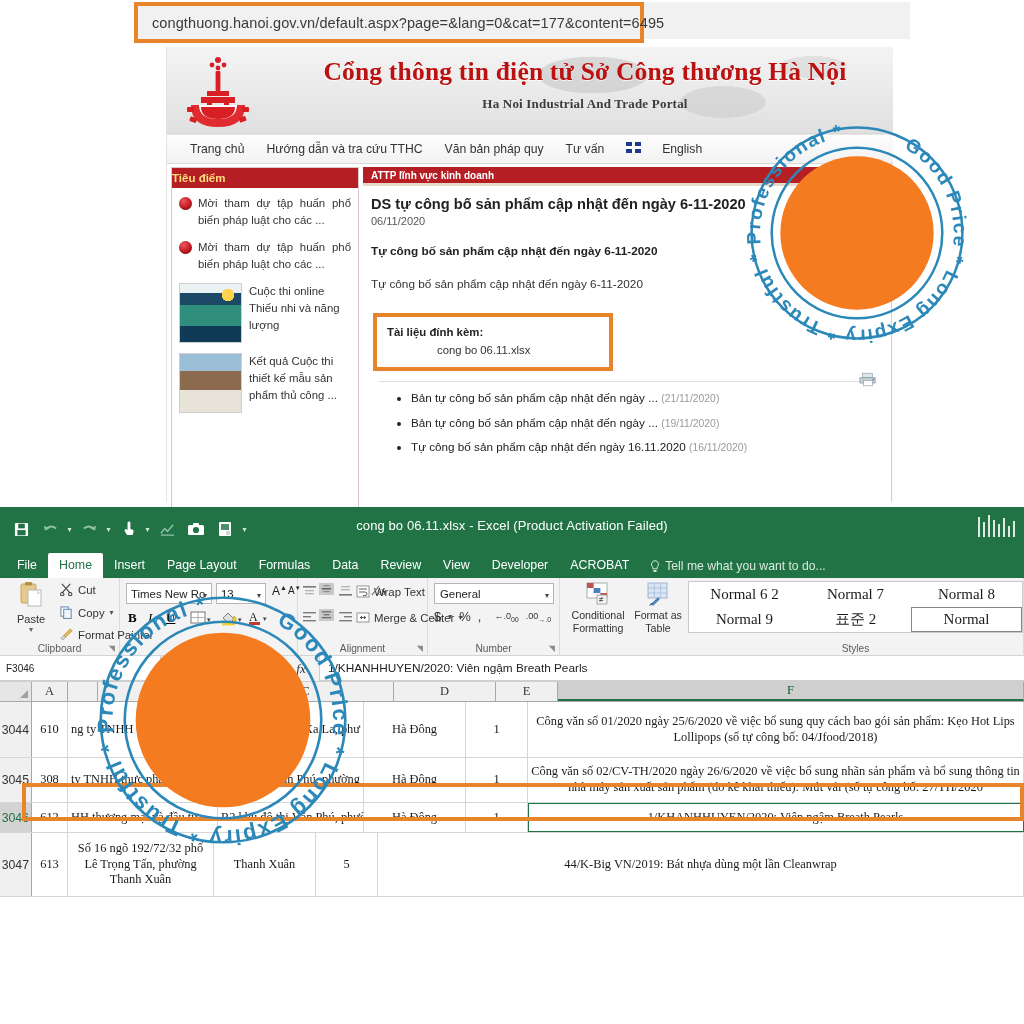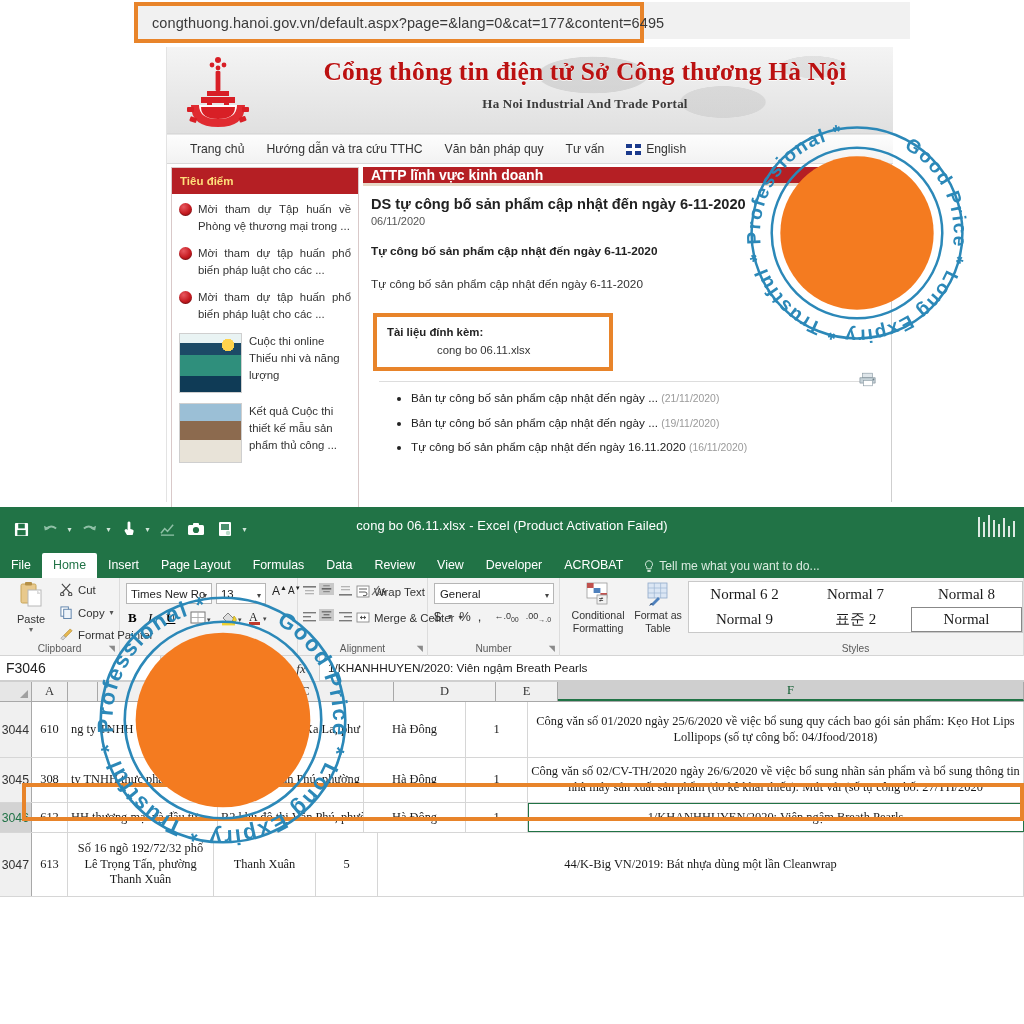--- a/index.html
+++ b/index.html
@@ -63,38 +63,38 @@
   }
 
   
   #navbar {
     position: absolute; left: 0; top: 87px; width: 726px; height: 30px;
     background: linear-gradient(180deg,#fdfdfd,#f2f2f2);
     border-top: 1px solid #e7e7e7; border-bottom: 1px solid #d9d9d9;
     display: flex; align-items: center; padding-left: 12px; gap: 0;
   }
   .nav-item { font-size: 12.2px; color: #333; padding: 0 11px; white-space: nowrap; cursor: pointer; }
-  .nav-item.with-flag { display: flex; align-items: center; gap: 5px; }
+  .nav-item.with-flag { display: flex; gap: 21px; }
   .flag-uk {
     display: inline-block; width: 15px; height: 11px;
     background:
       linear-gradient(0deg, transparent 40%, #fff 40%, #fff 60%, transparent 60%),
       linear-gradient(90deg, transparent 40%, #fff 40%, #fff 60%, transparent 60%),
       linear-gradient(0deg, transparent 44%, #cf1020 44%, #cf1020 56%, transparent 56%),
       linear-gradient(90deg, transparent 44%, #cf1020 44%, #cf1020 56%, transparent 56%),
       #1b3a8c;
     position: relative;
   }
 
   
   #content-row { position: absolute; left: 0; top: 120px; width: 726px; height: 382px; display: flex; }
   #left-col { width: 188px; margin-left: 4px; border: 1px solid #d9c9c9; background: #fff; }
   #left-head {
-    height: 26px; background: #b51f24; color: #ffdf7a; font-size: 11.5px; font-weight: bold;
-    display: flex; align-items: center; padding-left: 8px;
+    height: 20px; background: #b51f24; color: #ffdf7a; font-size: 11.5px; font-weight: bold;
+    display: flex; align-items: center; 
   }
   #left-body { padding: 7px 7px 0 7px; }
   .hl-item { display: flex; gap: 6px; margin-bottom: 11px; }
   .bullet-red {
     flex: 0 0 auto; width: 13px; height: 13px; border-radius: 50%;
     margin-top: 2px;
     background: radial-gradient(circle at 35% 30%, #e8585f 0%, #c51a20 55%, #8e0f14 100%);
     box-shadow: inset 0 -1px 1px rgba(0,0,0,.3);
   }
   .hl-text { font-size: 11.4px; color: #333; line-height: 1.45; text-align: justify; }
@@ -108,21 +108,21 @@
       linear-gradient(180deg,#e9f3f3 0 16%, #1c4a66 16% 36%, #2f8f7c 36% 72%, #0f3b56 72% 100%);
   }
   .thumb-b {
     background:
       linear-gradient(180deg,#9bbfd6 0 30%, #8c6a4e 30% 62%, #e8e3d8 62% 100%);
   }
   .thumb-text { font-size: 11.4px; color: #333; line-height: 1.5; }
 
   #right-col { flex: 1; margin-left: 4px; position: relative; }
   #right-head {
-    height: 19px; background: #b51f24; color: #fff; font-size: 14px; font-weight: bold;
+    height: 19px; background: #b51f24; color: #fff; font-size: 10px; font-weight: bold;
     display: flex; align-items: center; padding-left: 8px;
     border-bottom: 3px solid #e7d9c7;
   }
   #article { padding: 9px 12px 0 8px; }
   #art-title { font-size: 14.6px; font-weight: bold; color: #222; line-height: 1.25; }
   #art-date { font-size: 11px; color: #555; margin-top: 2px; }
   #art-sub { font-size: 11.8px; font-weight: bold; color: #222; margin-top: 17px; }
   #art-body { font-size: 11.8px; color: #333; margin-top: 19px; }
 
   #attach-box {
@@ -156,21 +156,21 @@
   #excel-titlebar { position: relative; height: 45px; background: #217346; }
   #qat { position: absolute; left: 8px; top: 10px; display: flex; align-items: center; gap: 3px; }
   .qat-btn { width: 26px; height: 24px; display: flex; align-items: center; justify-content: center; cursor: pointer; }
   .qat-caret { width: 7px; height: 24px; display:flex; align-items:center; justify-content:center; color: #cfe6d8; font-size: 8px; }
   #excel-title {
     position: absolute; left: 0; right: 0; top: 11px; text-align: center;
     font-size: 13px; color: #ffffff; letter-spacing: .1px;
   }
   #win-decor { position: absolute; right: 6px; top: 8px; width: 42px; height: 24px; }
 
-  #excel-tabs { height: 26px; background: #217346; display: flex; align-items: flex-end; }
+  #excel-tabs { height: 26px; background: #217346; display: flex; align-items: flex-end; padding-left: 6px; }
   .xtab {
     font-size: 12.4px; color: #ffffff; padding: 5px 11px 6px 11px; cursor: pointer; white-space: nowrap;
   }
   .xtab.active { background: #ffffff; color: #217346; font-weight: normal; border-radius: 2px 2px 0 0; }
   #tellme { display: flex; align-items: center; gap: 5px; font-size: 12.2px; color: #d7ead e; color:#d9eadf; padding: 5px 10px; white-space: nowrap; }
 
   #ribbon { height: 78px; background: #f3f3f3; border-bottom: 1px solid #d4d4d4; position: relative; display: flex; }
   .rgroup { position: relative; border-right: 1px solid #dcdcdc; height: 78px; }
   .rglabel { position: absolute; bottom: 2px; width: 100%; text-align: center; font-size: 10.2px; color: #5a5a5a; }
   .rgdiag { position: absolute; bottom: 3px; right: 4px; font-size: 8px; color: #8a8a8a; }
@@ -226,21 +226,21 @@
     position: absolute; left: 128px; top: 3px; right: 0; height: 52px;
     border: 1px solid #c9c9c9; background:#fff; display:grid;
     grid-template-columns: repeat(3, 1fr); grid-template-rows: 1fr 1fr;
     font-family: "Liberation Serif", serif; font-size: 15px; color:#1a1a1a;
   }
   .sty { display:flex; align-items:center; justify-content:center; cursor:pointer; }
   .sty.sel { border: 1px solid #888; background:#fff; }
 
   
   #fbar { height: 26px; background:#f3f3f3; border-bottom:1px solid #cfcfcf; display:flex; align-items:stretch; }
-  #namebox { width: 161px; background:#fff; border:1px solid #cfcfcf; border-left:none; border-top:none; display:flex; align-items:center; padding-left:6px; font-size:14px; color:#222; }
+  #namebox { width: 161px; background:#fff; border:1px solid #cfcfcf; border-left:none; border-top:none; display:flex; align-items:center; padding-left:6px; font-size:10px; color:#222; }
   #nb-gap { width: 122px; background:#e9e9e9; }
   #fx-cell { width: 36px; display:flex; align-items:center; justify-content:center; font-family:"Liberation Serif",serif; font-style:italic; font-size:13px; color:#333; }
   #fbar-input { flex:1; background:#fff; border:1px solid #cfcfcf; border-right:none; border-top:none; display:flex; align-items:center; padding-left:8px; font-size:11.8px; color:#222; }
 
   
   #grid { position: relative; height: 340px; background:#fff; }
   #colhead { display:flex; height: 20px; background:#f0f0f0; border-bottom:1px solid #a8a8a8; }
   #corner { width: 32px; background:#e6e6e6; border-right:1px solid #a8a8a8; position:relative; }
   #corner::after { content:""; position:absolute; right:3px; bottom:3px; width:0; height:0; border-left:8px solid transparent; border-bottom:8px solid #a0a0a0; }
   .ch {
@@ -329,24 +329,20 @@
       </div>
 
       <div id="content-row">
 
         <div id="left-col">
           <div id="left-head">Tiêu điểm</div>
           <div id="left-body">
 
             <div class="hl-item">
               <span class="bullet-red"></span>
-              <span class="hl-text">Mời tham dự Tập huấn về Phòng vệ thương mại trong ...</span>
-            </div>
-            <div class="hl-item">
-              <span class="bullet-red"></span>
               <span class="hl-text">Mời tham dự tập huấn phổ biến pháp luật cho các ...</span>
             </div>
             <div class="hl-item">
               <span class="bullet-red"></span>
               <span class="hl-text">Mời tham dự tập huấn phổ biến pháp luật cho các ...</span>
             </div>
 
             <div class="thumb-item">
               <span class="thumb thumb-a"></span>
               <span class="thumb-text">Cuộc thi online Thiếu nhi và năng lượng</span>

